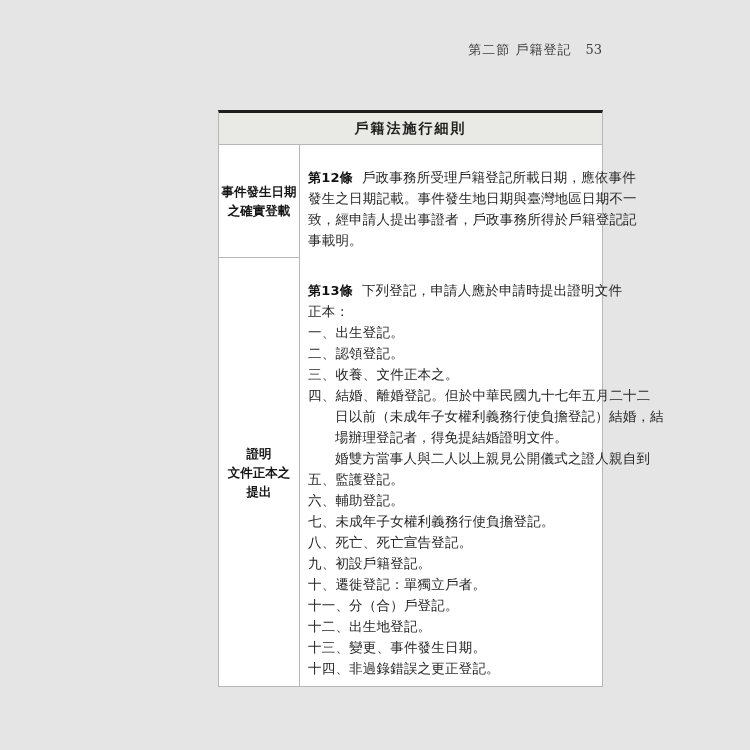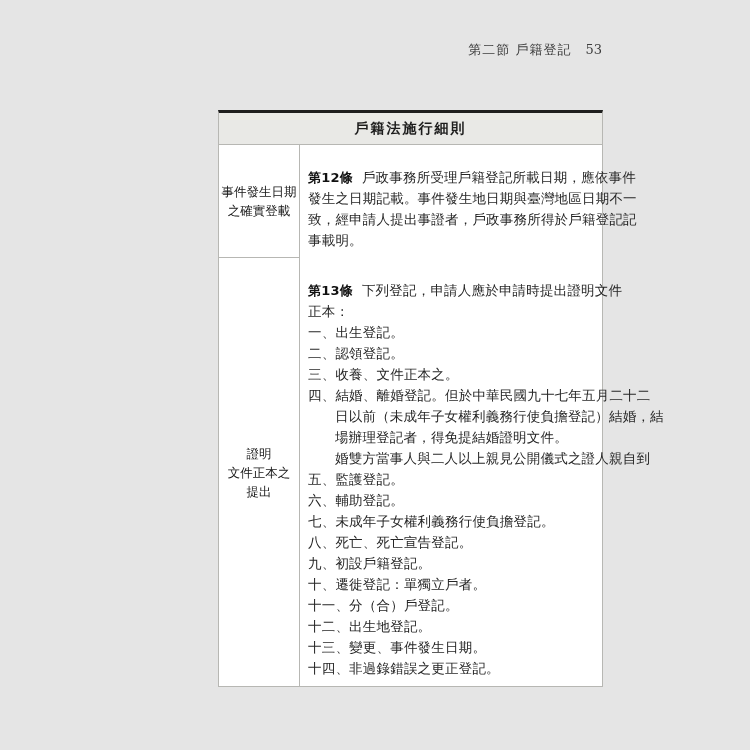--- a/index.html
+++ b/index.html
@@ -24,21 +24,21 @@
     font-family:"DejaVu Sans","Liberation Sans",sans-serif;
     font-weight:bold; font-size:14px; letter-spacing:2px; color:#1c1c1c;
   }
   .trow { display:flex; align-items:stretch; }
   .label-cell {
     width:81px; min-width:81px; box-sizing:border-box;
     border-right:1px solid #b7b7b3;
     display:flex; flex-direction:column; justify-content:center; align-items:center;
     text-align:center;
     font-family:"DejaVu Sans","Liberation Sans",sans-serif;
-    font-weight:normal; font-size:12.5px; line-height:19px; color:#161616;
+    font-weight:bold; font-size:12.5px; line-height:19px; color:#161616;
     padding:4px 2px;
   }
   .trow-1 .label-cell { border-bottom:1px solid #b7b7b3; }
   .content-cell {
     flex:1; padding:22px 4px 7px 8px; box-sizing:border-box;
     font-size:13.5px; line-height:20px; color:#262626;
   }
   .tline { white-space:nowrap; letter-spacing:0.2px; }
   .tline.indent { padding-left:27px; }
   .art-num {

